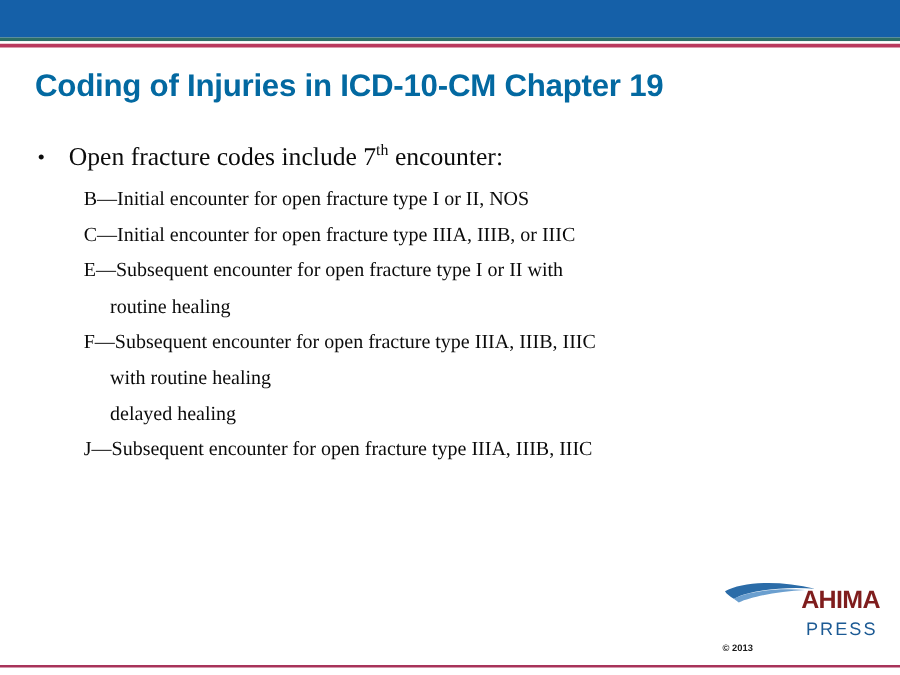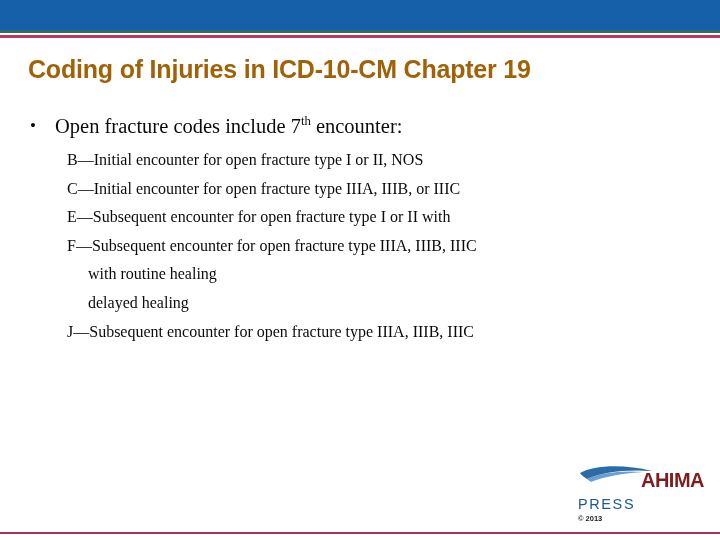--- a/index.html
+++ b/index.html
@@ -50,21 +50,21 @@
   #slide-title {
     position: absolute;
     left: 28px;
     top: 54px;
     width: 660px;
     font-family: "Liberation Sans Narrow", "Liberation Sans", "DejaVu Sans", sans-serif;
     font-weight: bold;
     font-size: 25px;
     line-height: 30px;
     letter-spacing: -0.2px;
-    color: #a16207;
+    color: #0369a1;
     white-space: nowrap;
   }
 
   
   #body-content {
     position: absolute;
     left: 0;
     top: 112px;
     width: 720px;
     color: #0b0b0b;
@@ -141,21 +141,21 @@
     color: #7f1d1d;
   }
   #ahima-press {
     margin-top: -2px;
     font-family: "Liberation Sans", "DejaVu Sans", sans-serif;
     font-weight: normal;
     font-size: 14.5px;
     line-height: 16px;
     letter-spacing: 1.6px;
     color: #1c5a94;
-    text-align: left;
+    text-align: right;
     padding-right: 2px;
   }
   #copyright-notice {
     margin-top: 2px;
     font-family: "Liberation Sans", "DejaVu Sans", sans-serif;
     font-weight: bold;
     font-size: 7.5px;
     line-height: 9px;
     color: #1a1a1a;
     text-align: left;
@@ -187,21 +187,21 @@
   <p class="top-bullet">
     <span class="bullet-glyph">•</span><span>Open fracture codes include 7</span><span class="sup-th">th</span><span> encounter:</span>
   </p>
 
   <ul class="sub-list">
 
     <li class="sub-item"><span>B—Initial encounter for open fracture type I or II, NOS</span></li>
 
     <li class="sub-item"><span>C—Initial encounter for open fracture type IIIA, IIIB, or IIIC</span></li>
 
-    <li class="sub-item"><span>E—Subsequent encounter for open fracture type I or II with</span></li>
+    <li class="sub-item"><span>E—Subsequent encounter for open fracture type I or II with</span><span class="cont-line">routine healing</span></li>
 
     <li class="sub-item"><span>F—Subsequent encounter for open fracture type IIIA, IIIB, IIIC</span><span class="cont-line">with routine healing</span></li>
 
     <li class="sub-item"><span class="cont-line">delayed healing</span></li>
 
     <li class="sub-item"><span>J—Subsequent encounter for open fracture type IIIA, IIIB, IIIC</span></li>
 
   </ul>
 </div>
 

